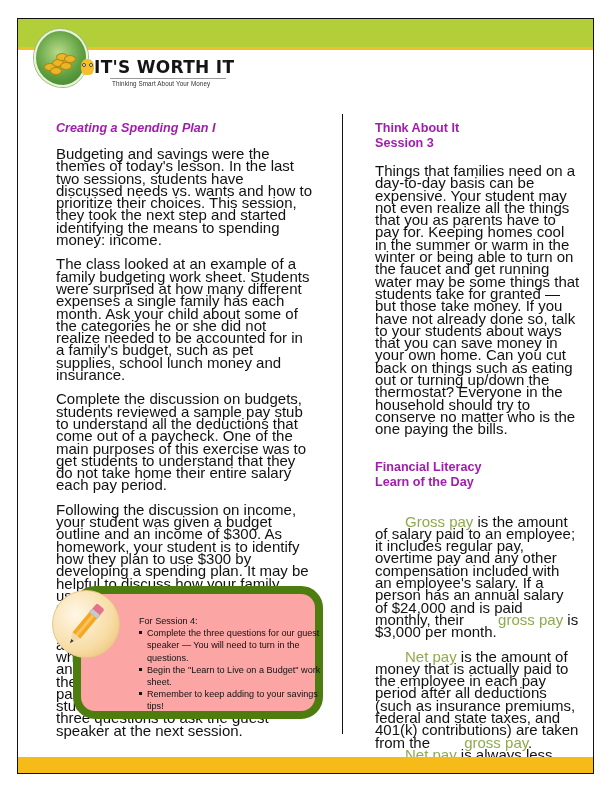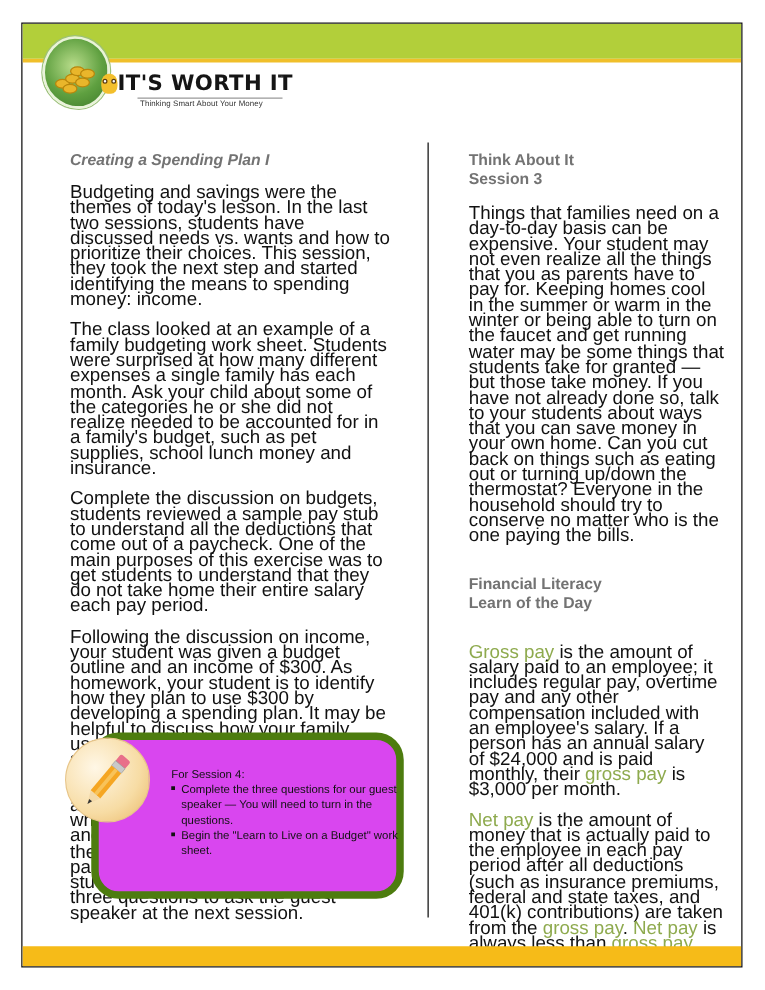--- a/index.html
+++ b/index.html
@@ -25,28 +25,28 @@
                   font-weight: bold; font-size: 17px; letter-spacing: 0.3px; color: #151515; white-space: nowrap; }
     .logo-tm { position: absolute; left: 205px; top: 40px; font-size: 4px; color: #555; }
     .logo-rule { position: absolute; left: 92px; top: 59px; width: 116px; height: 1px; background: #999; }
     .logo-tagline { position: absolute; left: 94px; top: 61px; font-size: 6.3px; color: #333; white-space: nowrap; letter-spacing: 0.1px; }
 
     .divider { position: absolute; left: 324px; top: 95px; width: 1px; height: 620px; background: #111; }
 
     .col-left { position: absolute; left: 38px; top: 102px; width: 258px; }
     .col-right { position: absolute; left: 357px; top: 102px; width: 205px; }
 
-    h2.section { margin: 0; font-size: 12.6px; font-weight: bold; color: #737373; line-height: 15px; }
+    h2.section { margin: 0; font-size: 12.6px; font-weight: bold; color: #a21caf; line-height: 15px; }
     h2.section.italic { font-style: italic; }
     h3.sub { margin: 0; font-size: 10.4px; font-weight: bold; color: #7e9a45; line-height: 13px; }
     p.body { margin: 0; font-size: 15px; line-height: 12.3px; color: #111; }
-    .hl { color: #8eaa4e; }
+    .hl { color: #8eaa4e; margin-left: 30px; }
 
     .callout { position: absolute; left: 55px; top: 567px; width: 250px; height: 133px;
-               background: #d946ef; border: 6px solid #4d7c0f; border-radius: 22px; box-sizing: border-box; }
+               background: #fca5a5; border: 8px solid #4d7c0f; border-radius: 22px; box-sizing: border-box; }
     .callout-content { position: absolute; left: 58px; top: 21px; width: 185px; font-size: 9.1px; line-height: 12.2px; }
     .callout ul { margin: 0; padding: 0; list-style: none; }
     .callout li { position: relative; padding-left: 8px; }
     .callout li::before { content: ""; position: absolute; left: 0; top: 4px; width: 3px; height: 3px; background: #111; }
     .pencil-disc { position: absolute; left: 34px; top: 571px; width: 66px; height: 66px; border-radius: 50%;
                    background: radial-gradient(circle at 35% 35%, #fff7e6 0%, #f7dca4 60%, #e9b766 100%);
                    border: 1px solid #e8c68a; }
   </style>
 </head>
 <body>
@@ -91,20 +91,21 @@
     <p class="body">At the next session, the class will have a guest speaker from a local bank, who will share a little bit about banking and credit unions. The class will have the opportunity to ask questions, so as part of this session's homework, your student needs to brainstorm at least three questions to ask the guest speaker at the next session.</p>
     <div style="height:14px;"></div>
   </div>
 
   <div class="callout">
     <div class="callout-content">
       <div>For Session 4:</div>
       <ul>
         <li>Complete the three questions for our guest speaker — You will need to turn in the questions.</li>
         <li>Begin the "Learn to Live on a Budget" work sheet.</li>
+        <li>Remember to keep adding to your savings tips!</li>
       </ul>
     </div>
   </div>
   <div class="pencil-disc">
     <svg width="66" height="66" viewBox="0 0 66 66">
       <g transform="rotate(40 33 33)">
         <rect x="28" y="10" width="10" height="8" rx="2" fill="#e8708a"></rect>
         <rect x="28" y="17" width="10" height="5" fill="#c9c9c9" stroke="#999" stroke-width="0.5"></rect>
         <rect x="28" y="22" width="10" height="26" fill="#f5a623"></rect>
         <rect x="31.5" y="22" width="3" height="26" fill="#f8c35a"></rect>

